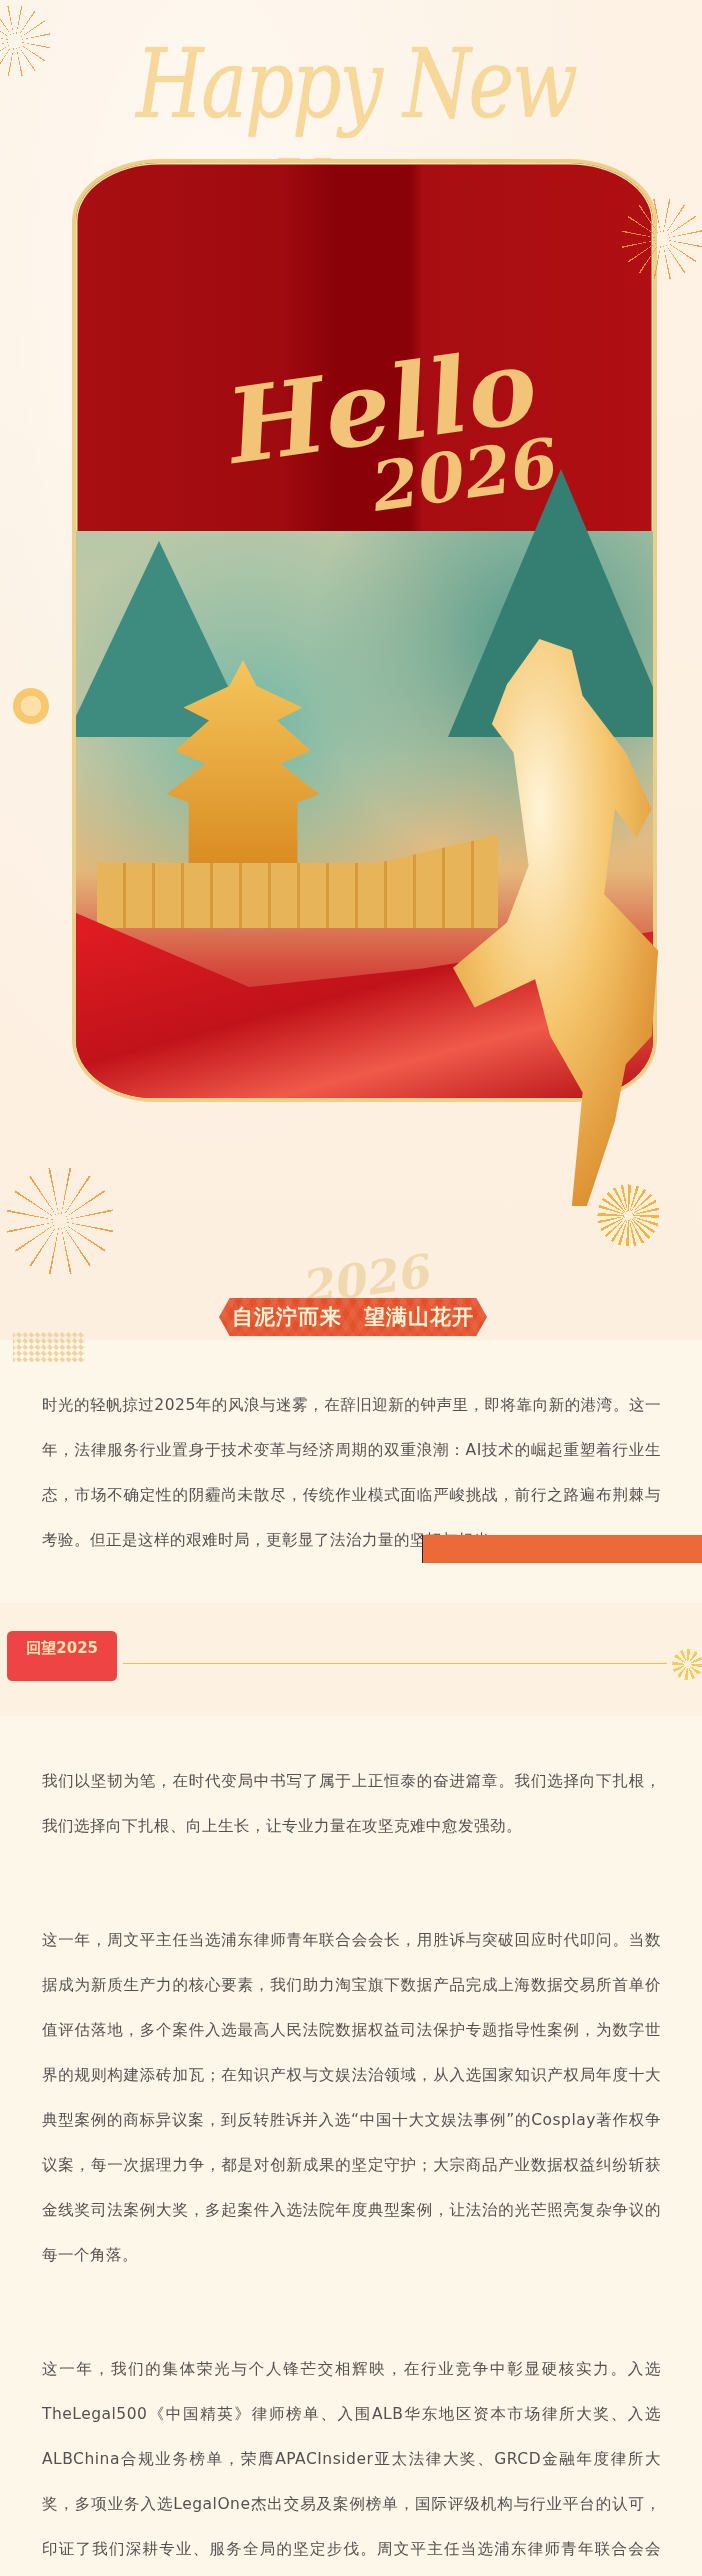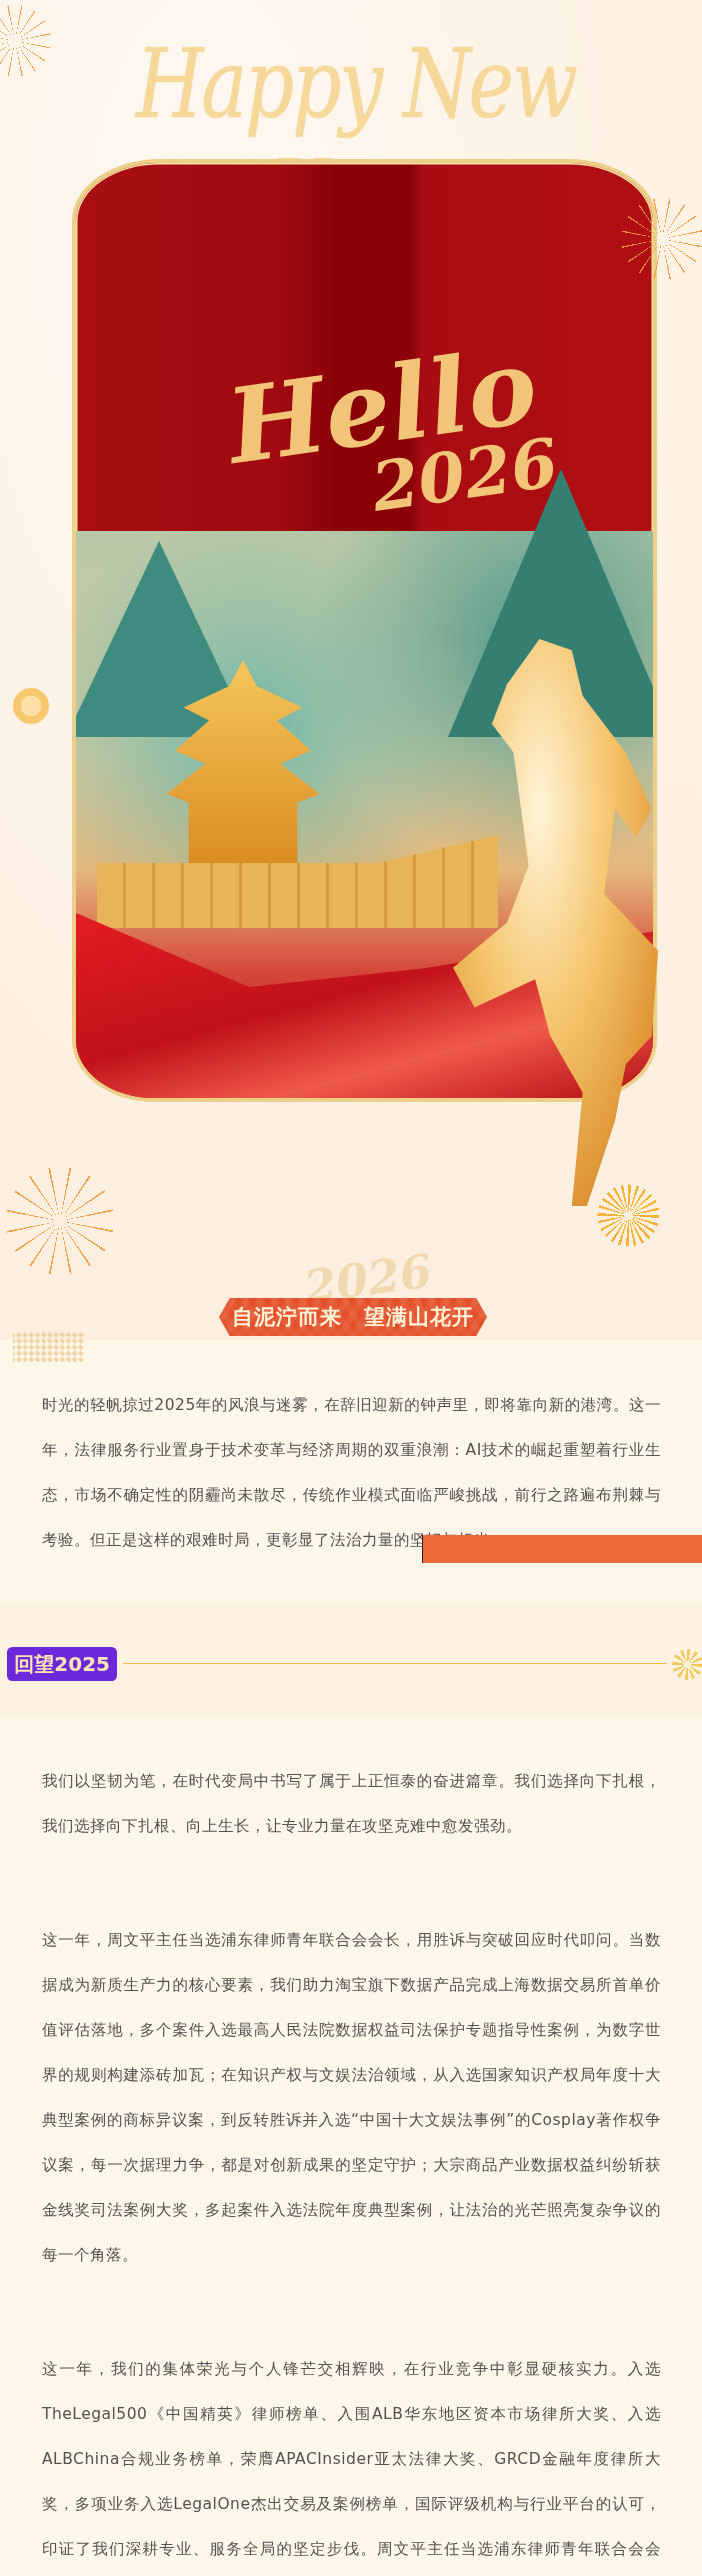--- a/index.html
+++ b/index.html
@@ -151,23 +151,23 @@
     position: absolute; right: 0; top: 1535px;
     width: 281px; height: 28px; background: #ec6a37;
     border-left: 1.5px solid #222;
   }
 
   .section-head {
     position: relative; height: 113px;
   }
   .section-head .tag {
     position: absolute; left: 7.2px; bottom: 35px;
-    width: 110px; height: 34px;
-    background: #6d28d9; border-radius: 5.2px;
-    color: #fbe4b5; font-weight: bold; font-size: 20px;
+    width: 110px; height: 50px;
+    background: #ef4444; border-radius: 5.2px;
+    color: #fbe4b5; font-weight: bold; font-size: 15px;
     line-height: 34px; text-align: center;
   }
   .section-head .line {
     position: absolute; left: 123px; right: 36px; bottom: 52px;
     height: 1.5px; background: #f4be48;
   }
   .section-head .flower {
     position: absolute; right: 0px; bottom: 36px;
     width: 31px; height: 31px; border-radius: 50%;
     background: repeating-conic-gradient(#f7c95a 0 12deg, transparent 12deg 30deg);

